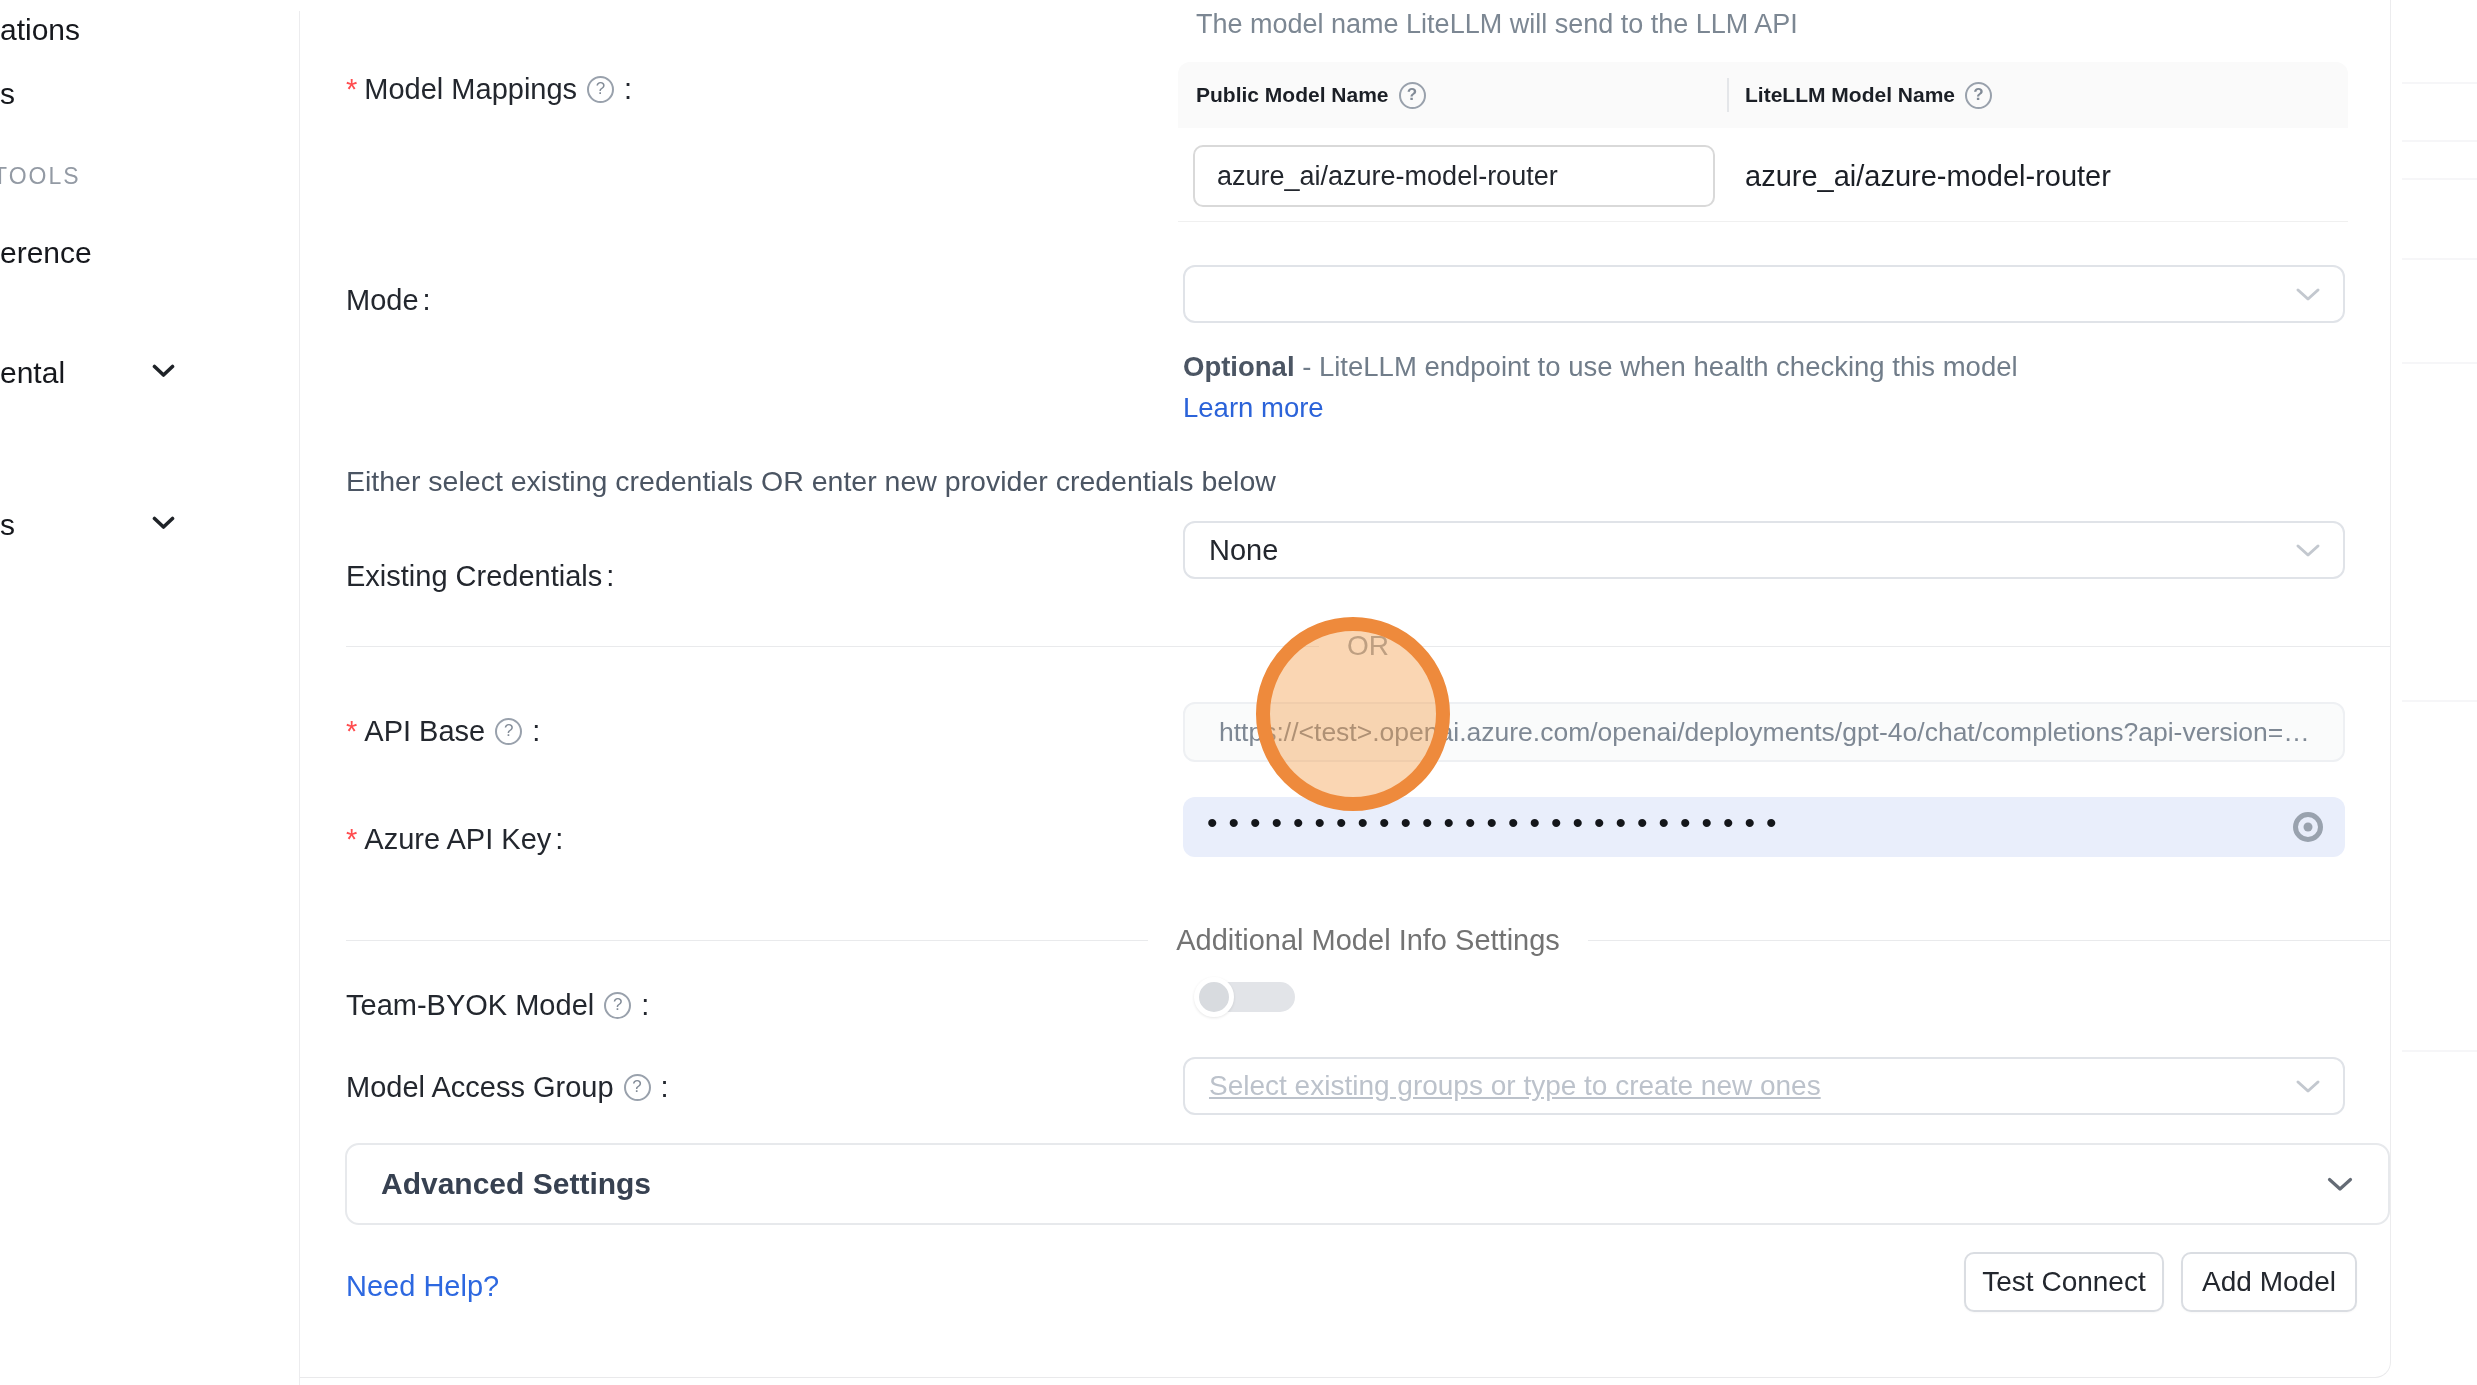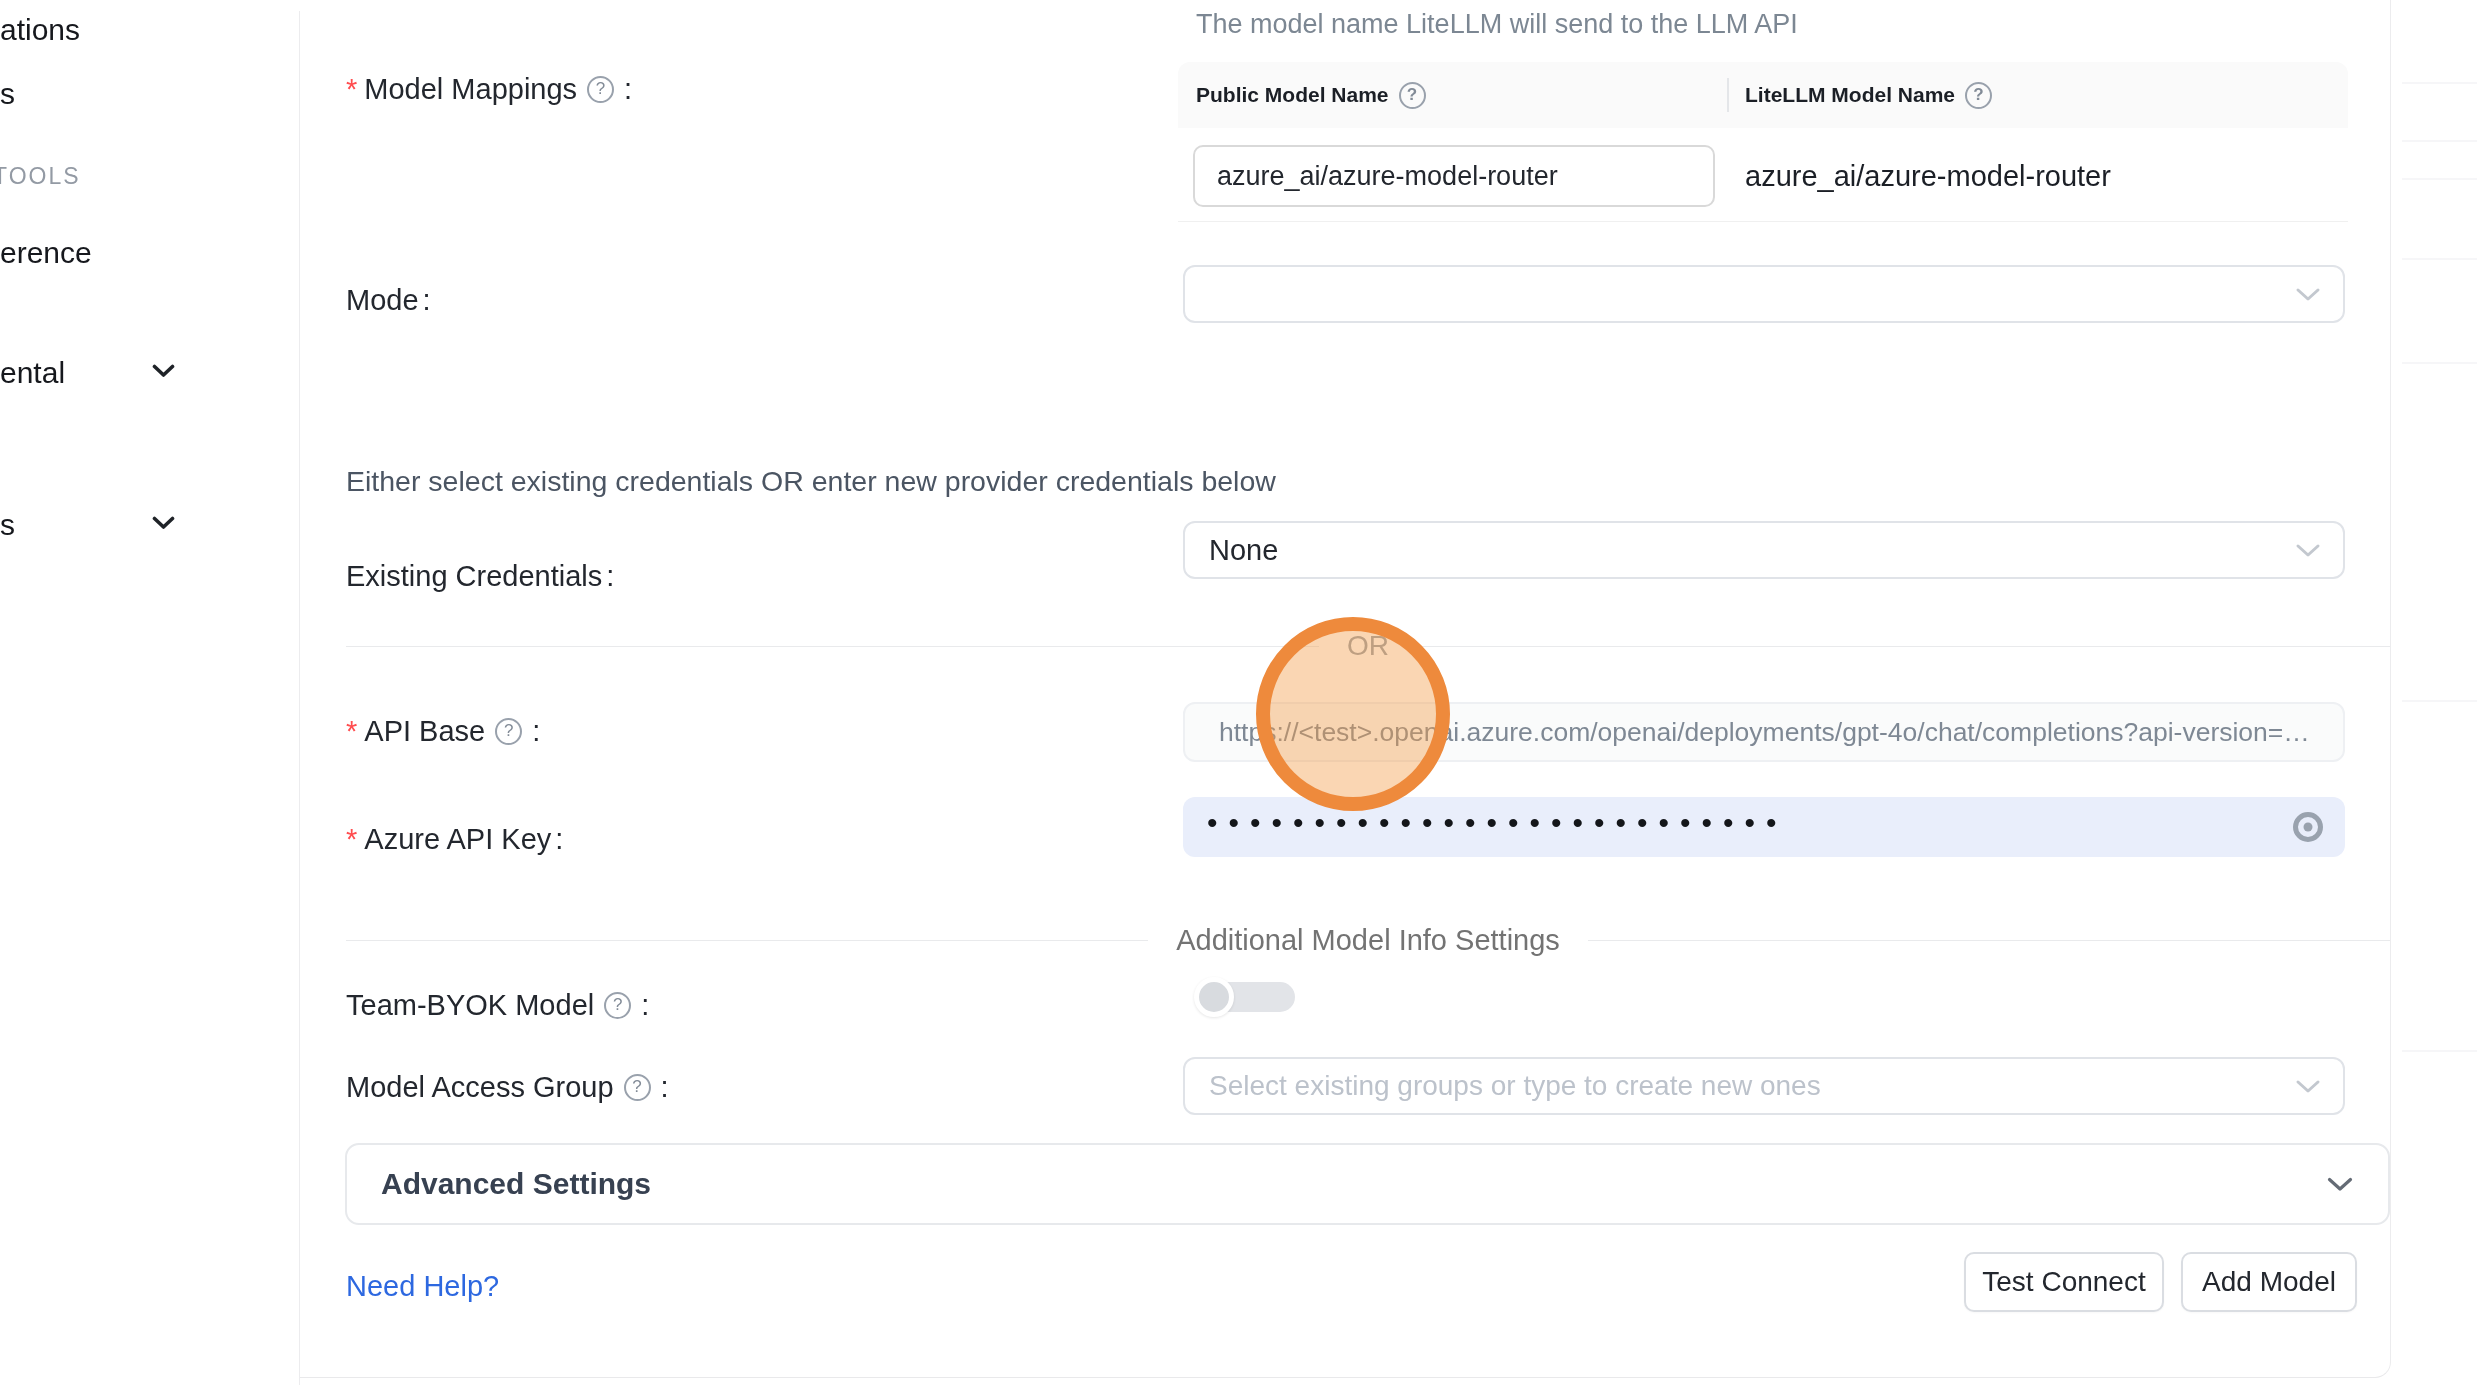--- a/index.html
+++ b/index.html
@@ -80,21 +80,21 @@
   }
   #key-field {
     position:absolute; left:1183px; top:797px; width:1162px; height:60px;
     background:#e9eefb; border-radius:12px; display:flex; align-items:center; padding:0 70px 0 24px;
   }
   #key-dots { font-size:30px; letter-spacing:11px; color:#14161a; line-height:60px; transform:translateY(-4px); }
   #eye { position:absolute; right:20px; top:13px; width:34px; height:34px; }
   
   #byok-toggle { position:absolute; left:1199px; top:982px; width:96px; height:30px; background:#e2e4e8; border-radius:16px; cursor:pointer; }
   #byok-knob { position:absolute; left:-5px; top:-5px; width:40px; height:40px; border-radius:50%; background:#d8dbdf; border:5px solid #fff; box-shadow:0 1px 3px rgba(0,0,0,.10); }
-  #mag-select { color:#bcc2cb; font-size:28px; }
+  #mag-select { color:#bcc2cb; font-size:28px;text-decoration:underline; }
   #mag-select input { border:none; outline:none; background:transparent; width:100%; font-size:28px; color:#23272e; font-family:"Liberation Sans","DejaVu Sans",sans-serif; }
   #mag-select input::placeholder { color:#bcc2cb; }
   
   #advanced {
     position:absolute; left:345px; top:1143px; width:2045px; height:82px;
     border:2px solid #e7e9ec; border-radius:14px; background:#fff;
     display:flex; align-items:center; padding:0 34px; cursor:pointer;text-align:center;
   }
   #advanced .title { font-size:30px; font-weight:700; color:#374151; }
   #advanced .chev { margin-left:auto; }
@@ -182,20 +182,23 @@
     <span class="colon"></span>
   </div>
   <div class="select" style="top:265px">
     <span></span>
     <span class="chev">
       <svg width="26" height="15" viewBox="0 0 26 15">
           <path d="M3 3 L13 12 L23 3" stroke="#c3c8cf" stroke-width="3" fill="none" stroke-linecap="round" stroke-linejoin="round"></path>
         </svg>
     </span>
   </div>
+  <div id="mode-help">
+    <b>Optional</b><span> - LiteLLM endpoint to use when health checking this model </span><a href="#">Learn more</a>
+  </div>
 
   <div class="helper" style="left:346px; top:465px; font-size:28.5px; color:#4b5563">Either select existing credentials OR enter new provider credentials below</div>
 
   <div class="row-label" style="top:561px">
     <span>Existing Credentials</span>
     <span class="colon"></span>
   </div>
   <div class="select" style="top:521px">
     <span>None</span>
     <span class="chev">

